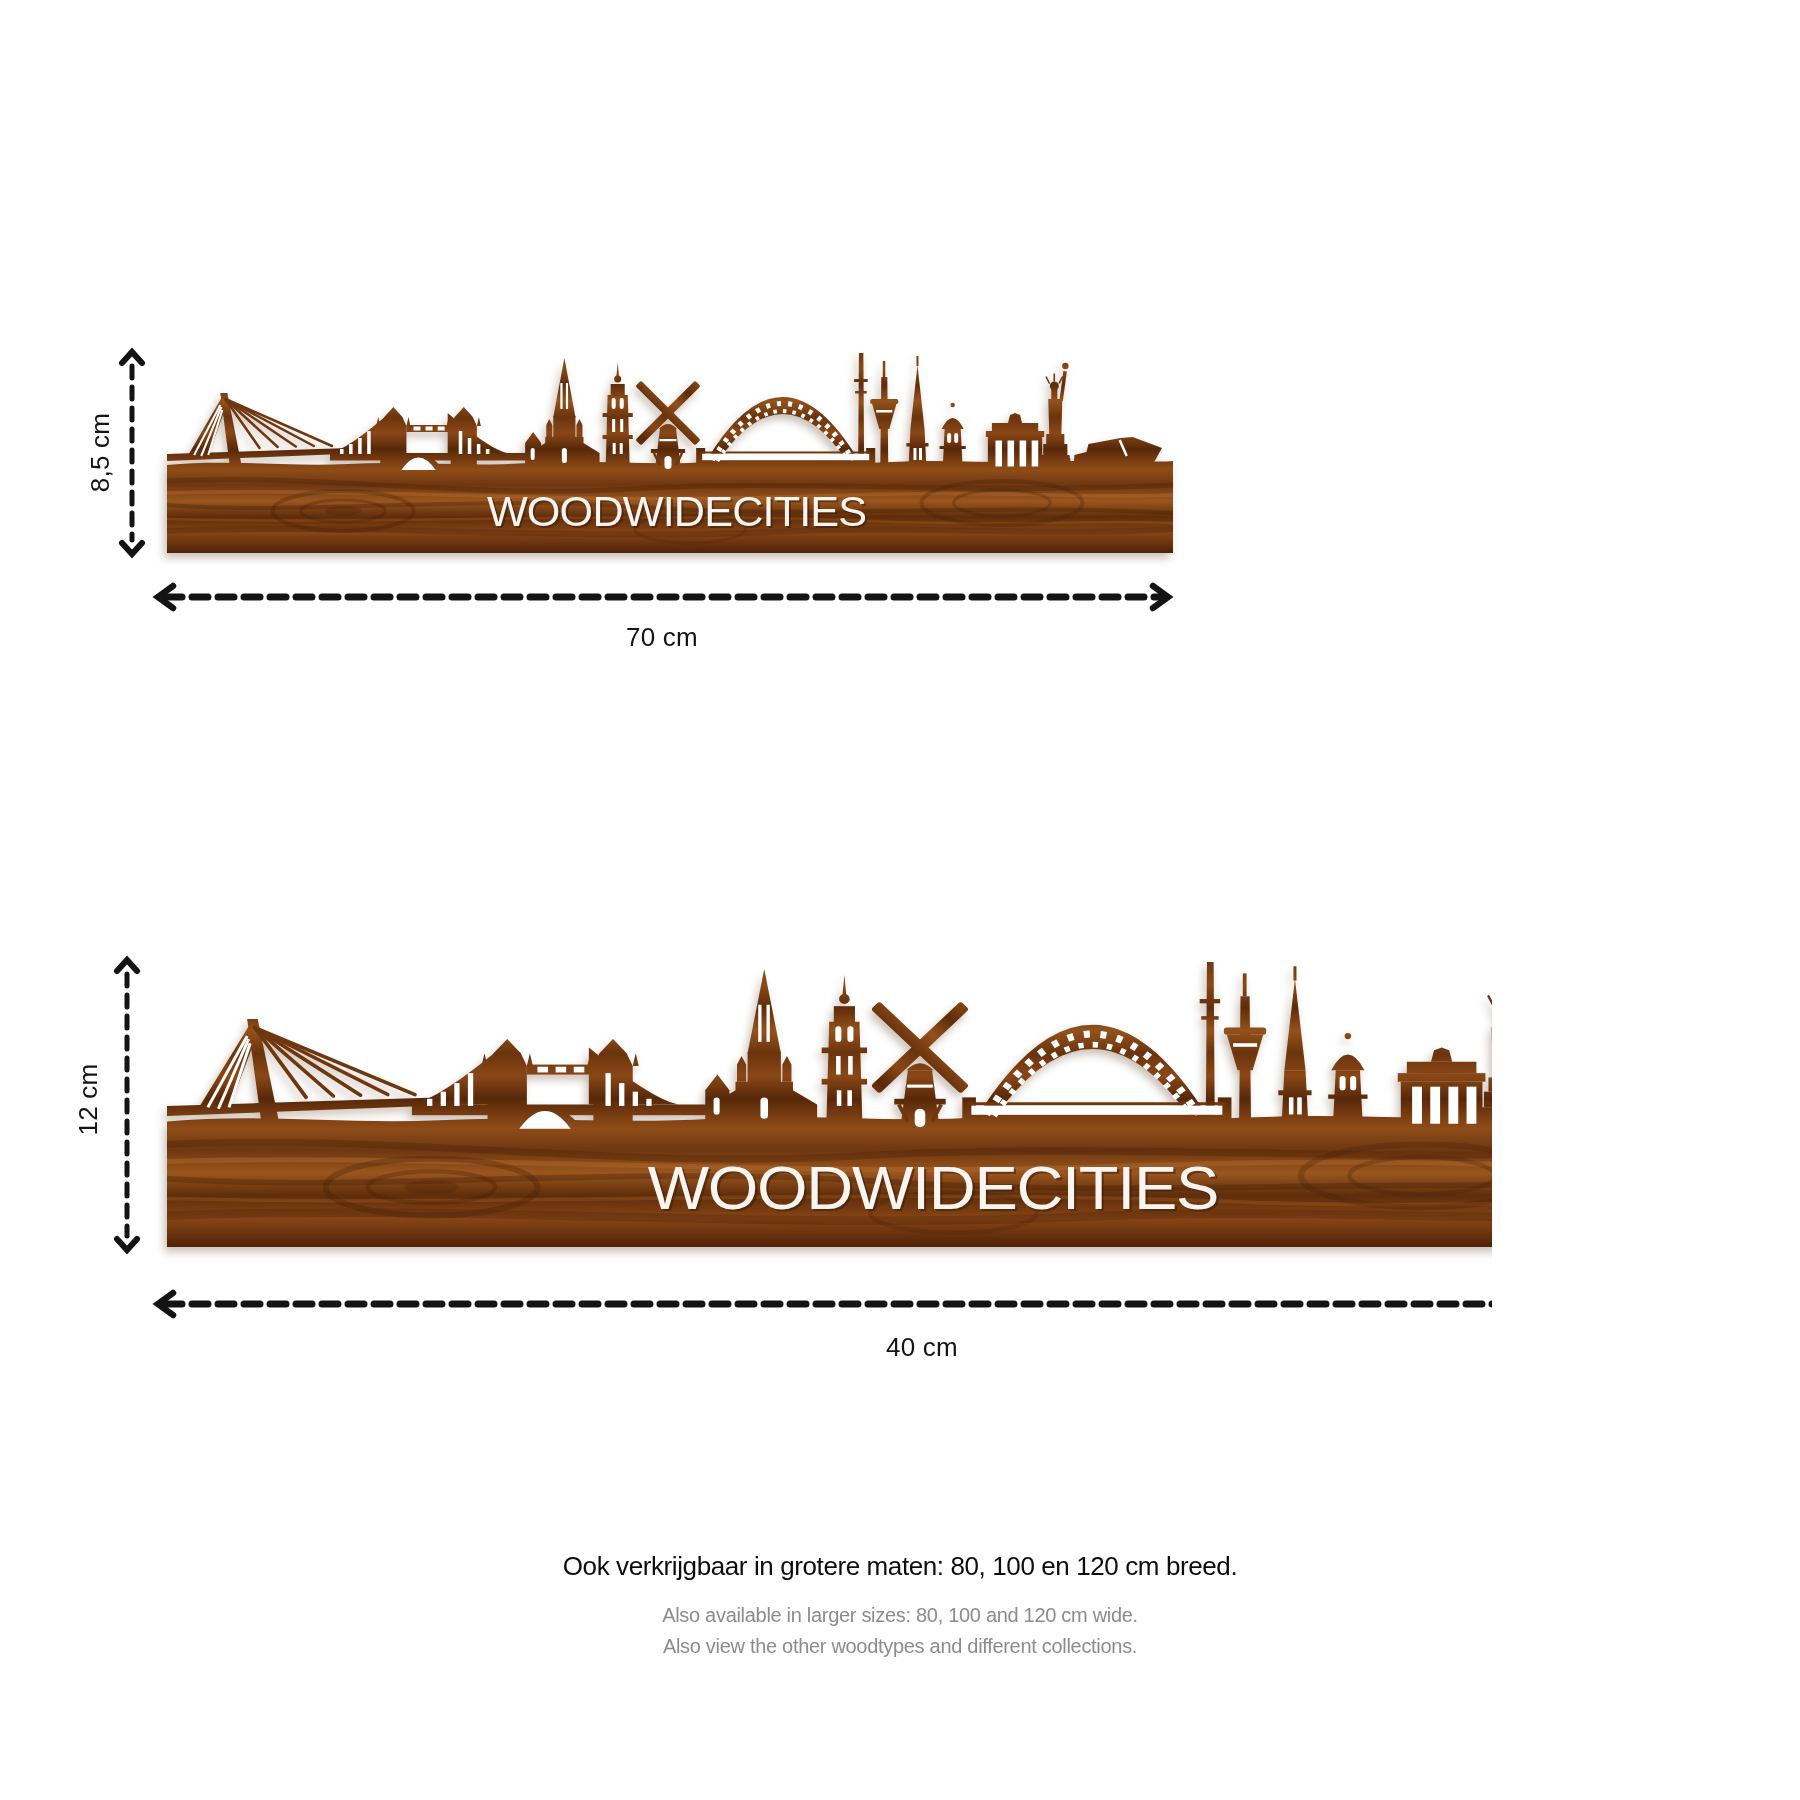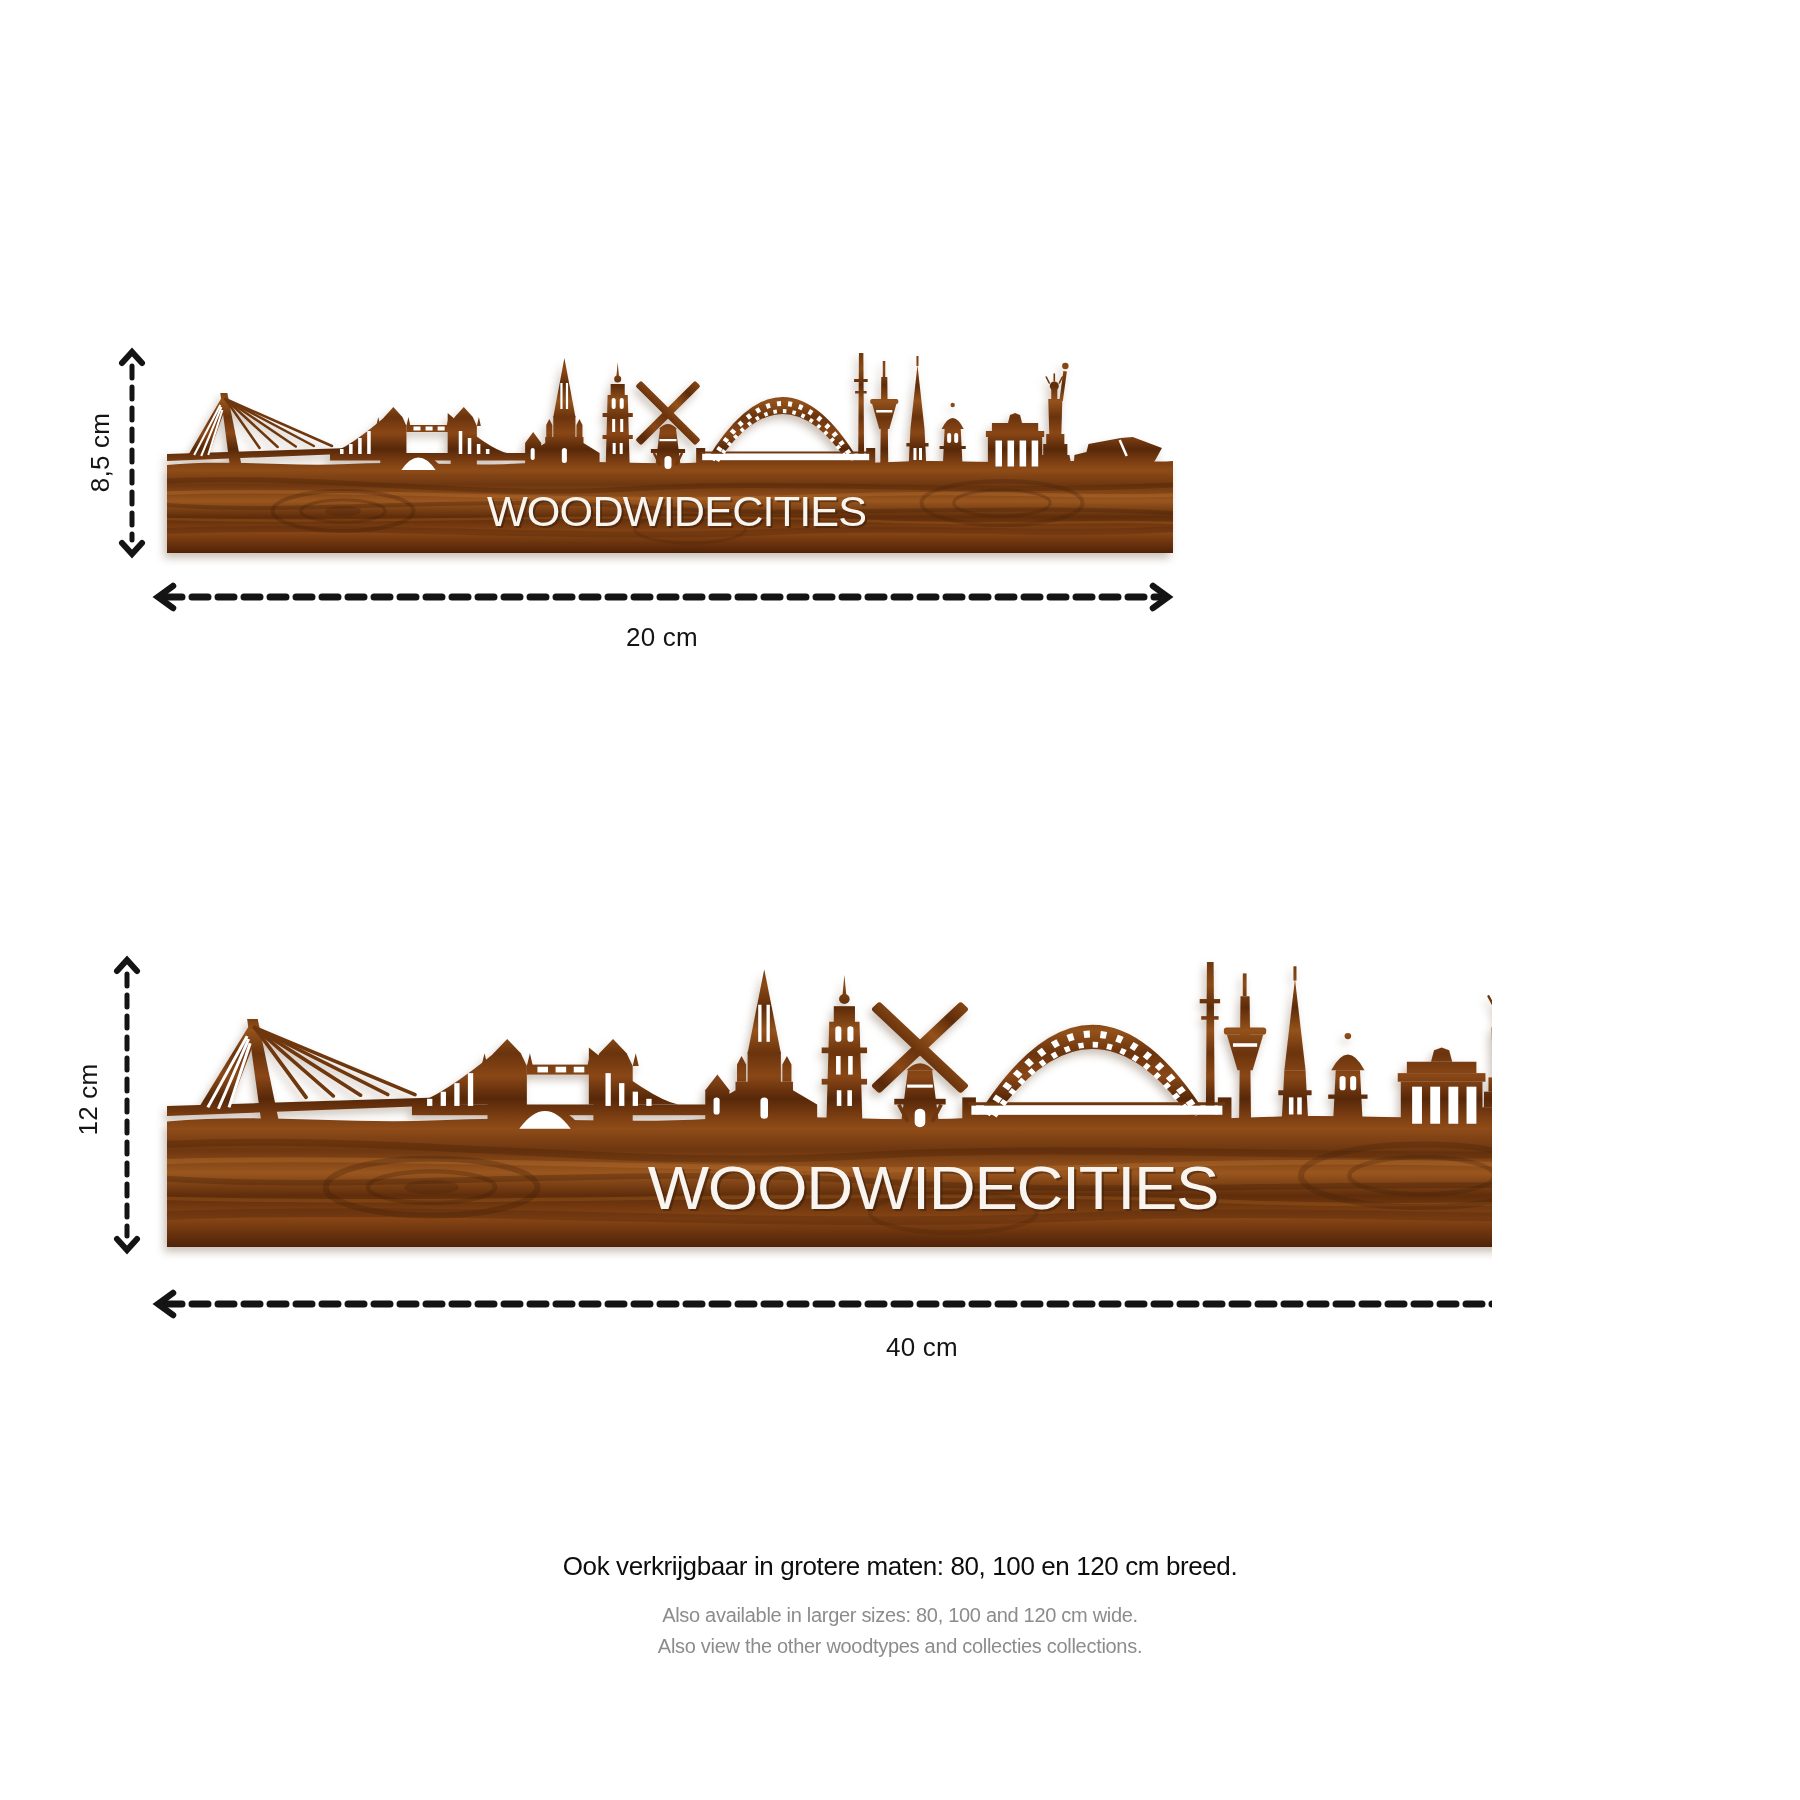--- a/index.html
+++ b/index.html
@@ -244,21 +244,21 @@
     </svg>
     <div class="dim-label vertical" style="left:30px;top:437px;width:140px">8,5 cm</div>
 
     <svg class="dim-svg" style="left:146px;top:580px" width="1034" height="34">
       <g stroke="#141414" fill="none" stroke-linecap="round" stroke-linejoin="miter">
         <line x1="20" y1="17" x2="1014" y2="17" stroke-width="7" stroke-dasharray="16 10"></line>
         <path d="M27,6 L12,17 L27,28" stroke-width="6.5"></path>
         <path d="M1007,6 L1022,17 L1007,28" stroke-width="6.5"></path>
       </g>
     </svg>
-    <div class="dim-label" style="left:562px;top:622px;width:200px">20 cm</div>
+    <div class="dim-label" style="left:562px;top:622px;width:200px">70 cm</div>
   </div>
 
   <div>
     <svg class="skyline-svg" style="left:167px;top:962px" width="1512" height="285" viewBox="0 0 1000 200" preserveAspectRatio="none">
       <use href="#skyline"></use>
       <text class="board-text" x="507" y="173" font-size="43" text-anchor="middle" textLength="378" lengthAdjust="spacing" fill="rgba(60,30,10,.55)" transform="translate(1.5,1.5)">WOODWIDECITIES</text>
       <text class="board-text" x="507" y="173" font-size="43" text-anchor="middle" textLength="378" lengthAdjust="spacing" fill="#f8f5f0">WOODWIDECITIES</text>
     </svg>
 
     <svg class="dim-svg" style="left:109px;top:954px" width="36" height="302">
@@ -277,16 +277,16 @@
         <path d="M1513,6 L1528,17 L1513,28" stroke-width="6.5"></path>
       </g>
     </svg>
     <div class="dim-label" style="left:822px;top:1332px;width:200px">40 cm</div>
   </div>
 
   <div class="footer">
     <p class="f-nl">Ook verkrijgbaar in grotere maten: 80, 100 en 120 cm breed.</p>
     <div class="f-gap"></div>
     <p class="f-en">Also available in larger sizes: 80, 100 and 120 cm wide.</p>
-    <p class="f-en">Also view the other woodtypes and collecties collections.</p>
+    <p class="f-en">Also view the other woodtypes and different collections.</p>
   </div>
 
 </div>
 
 </body></html>

